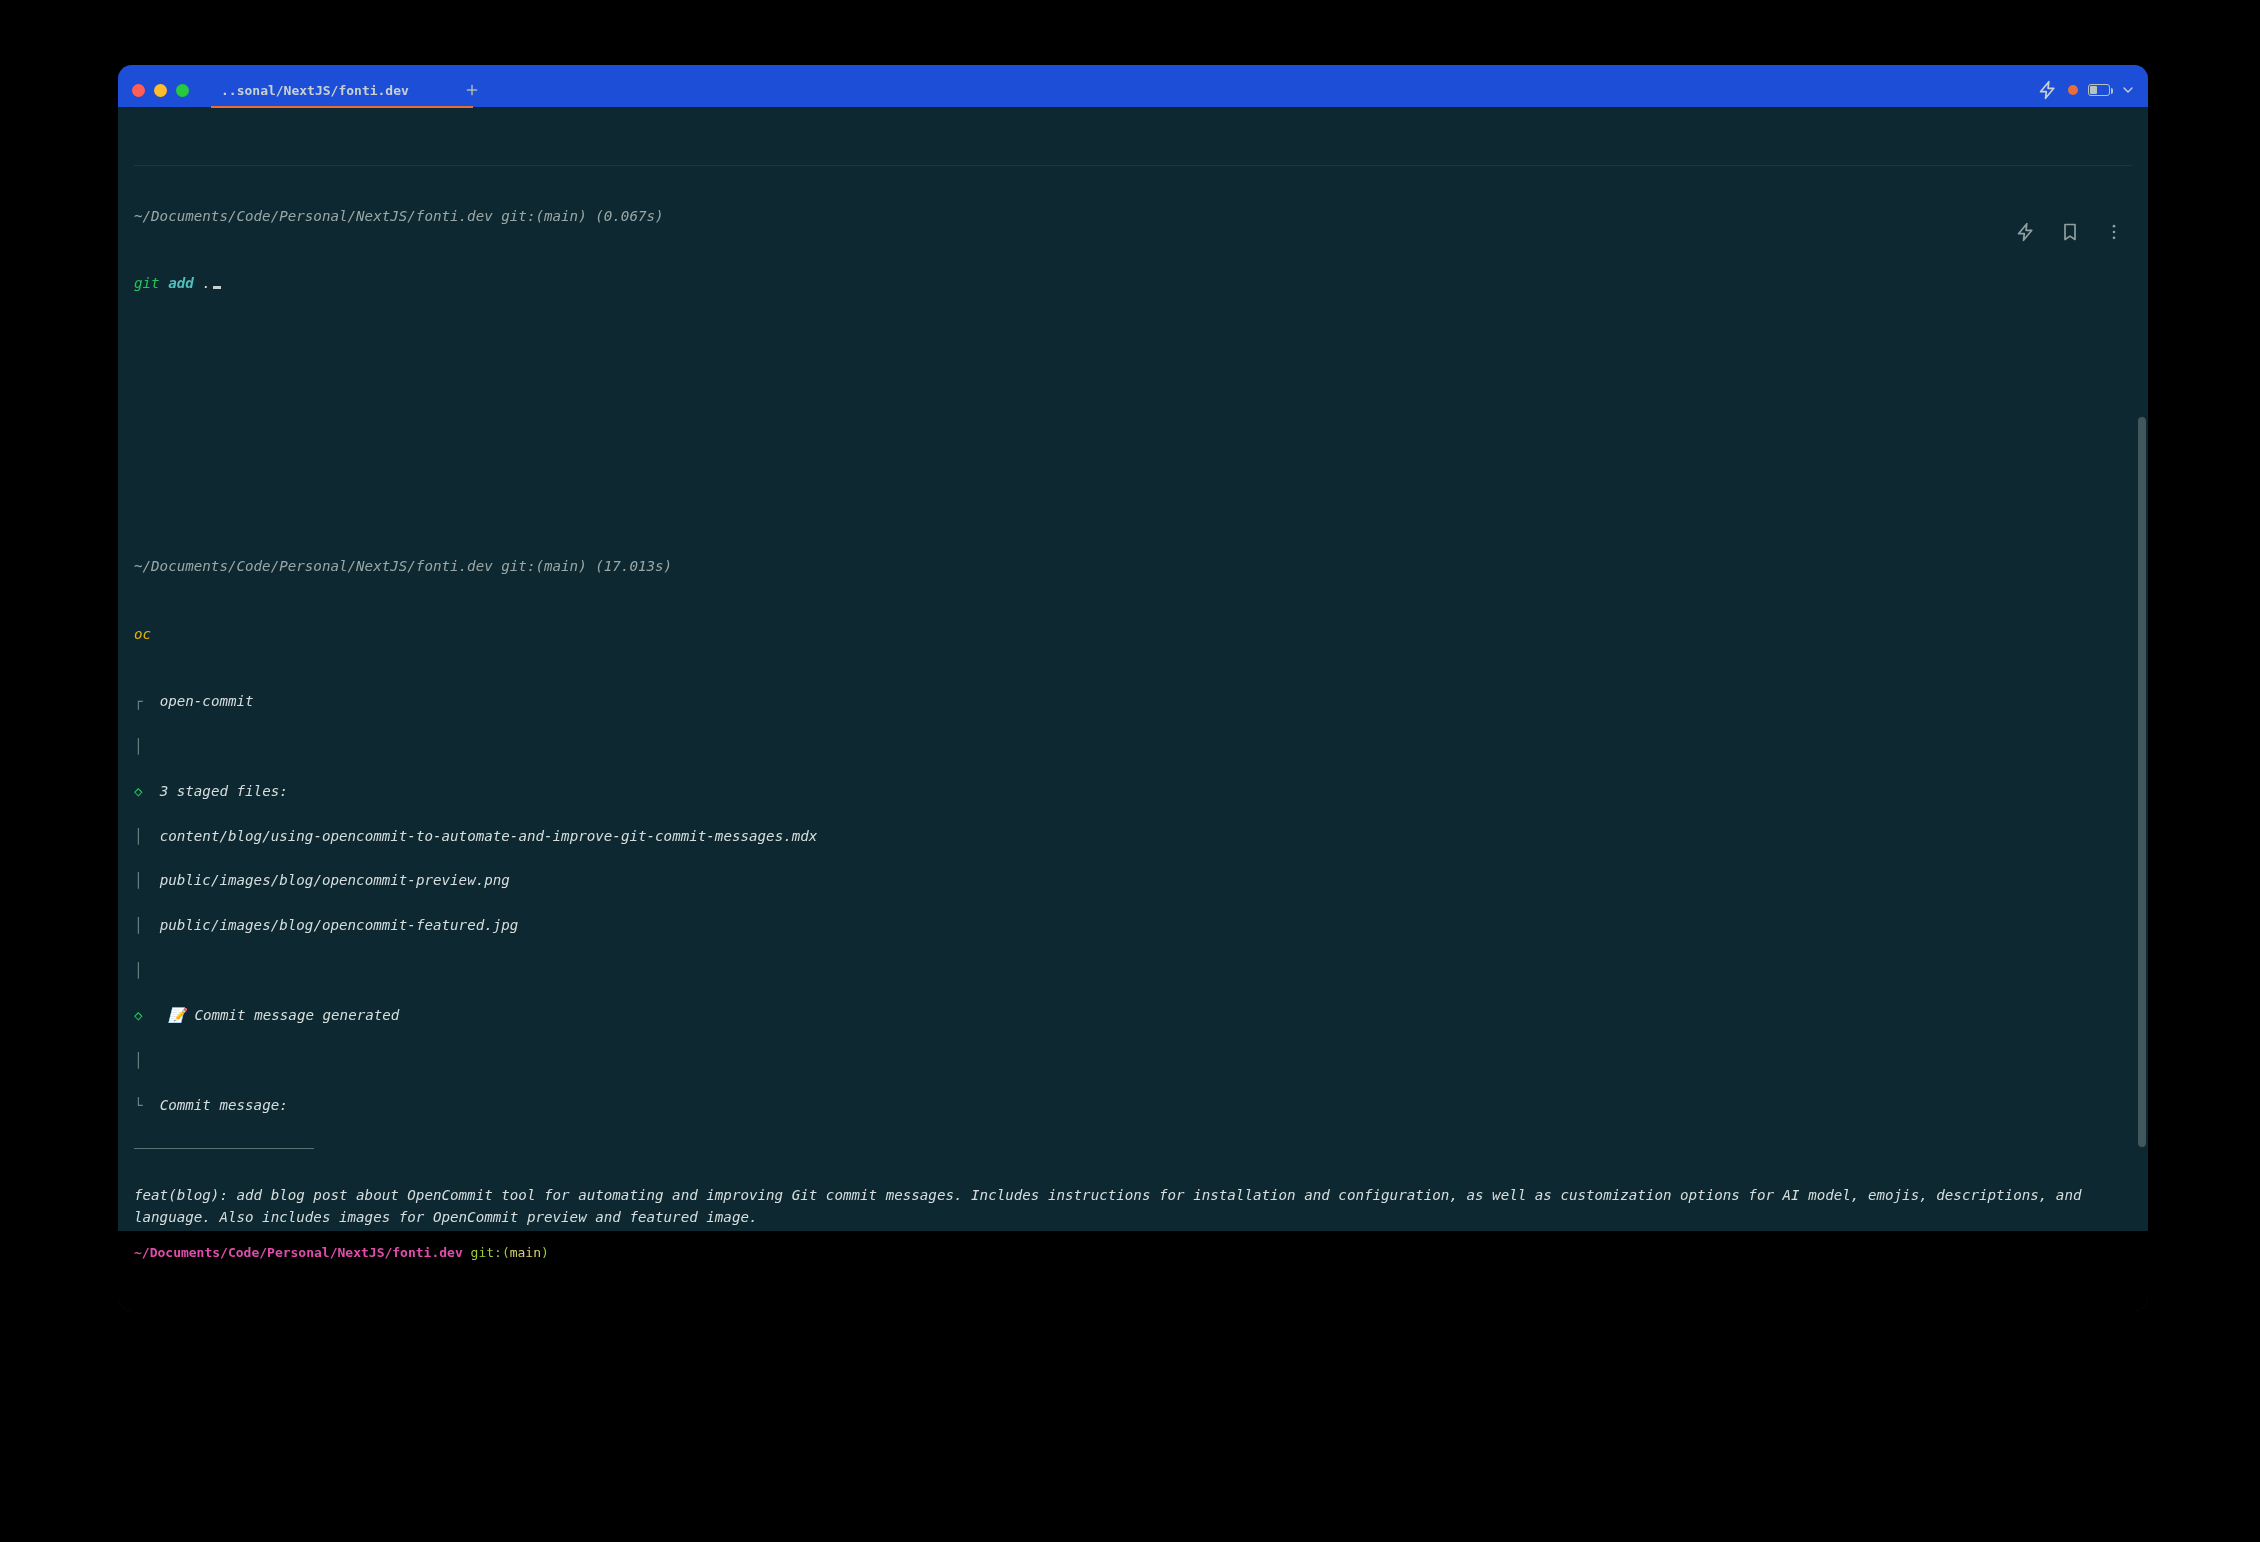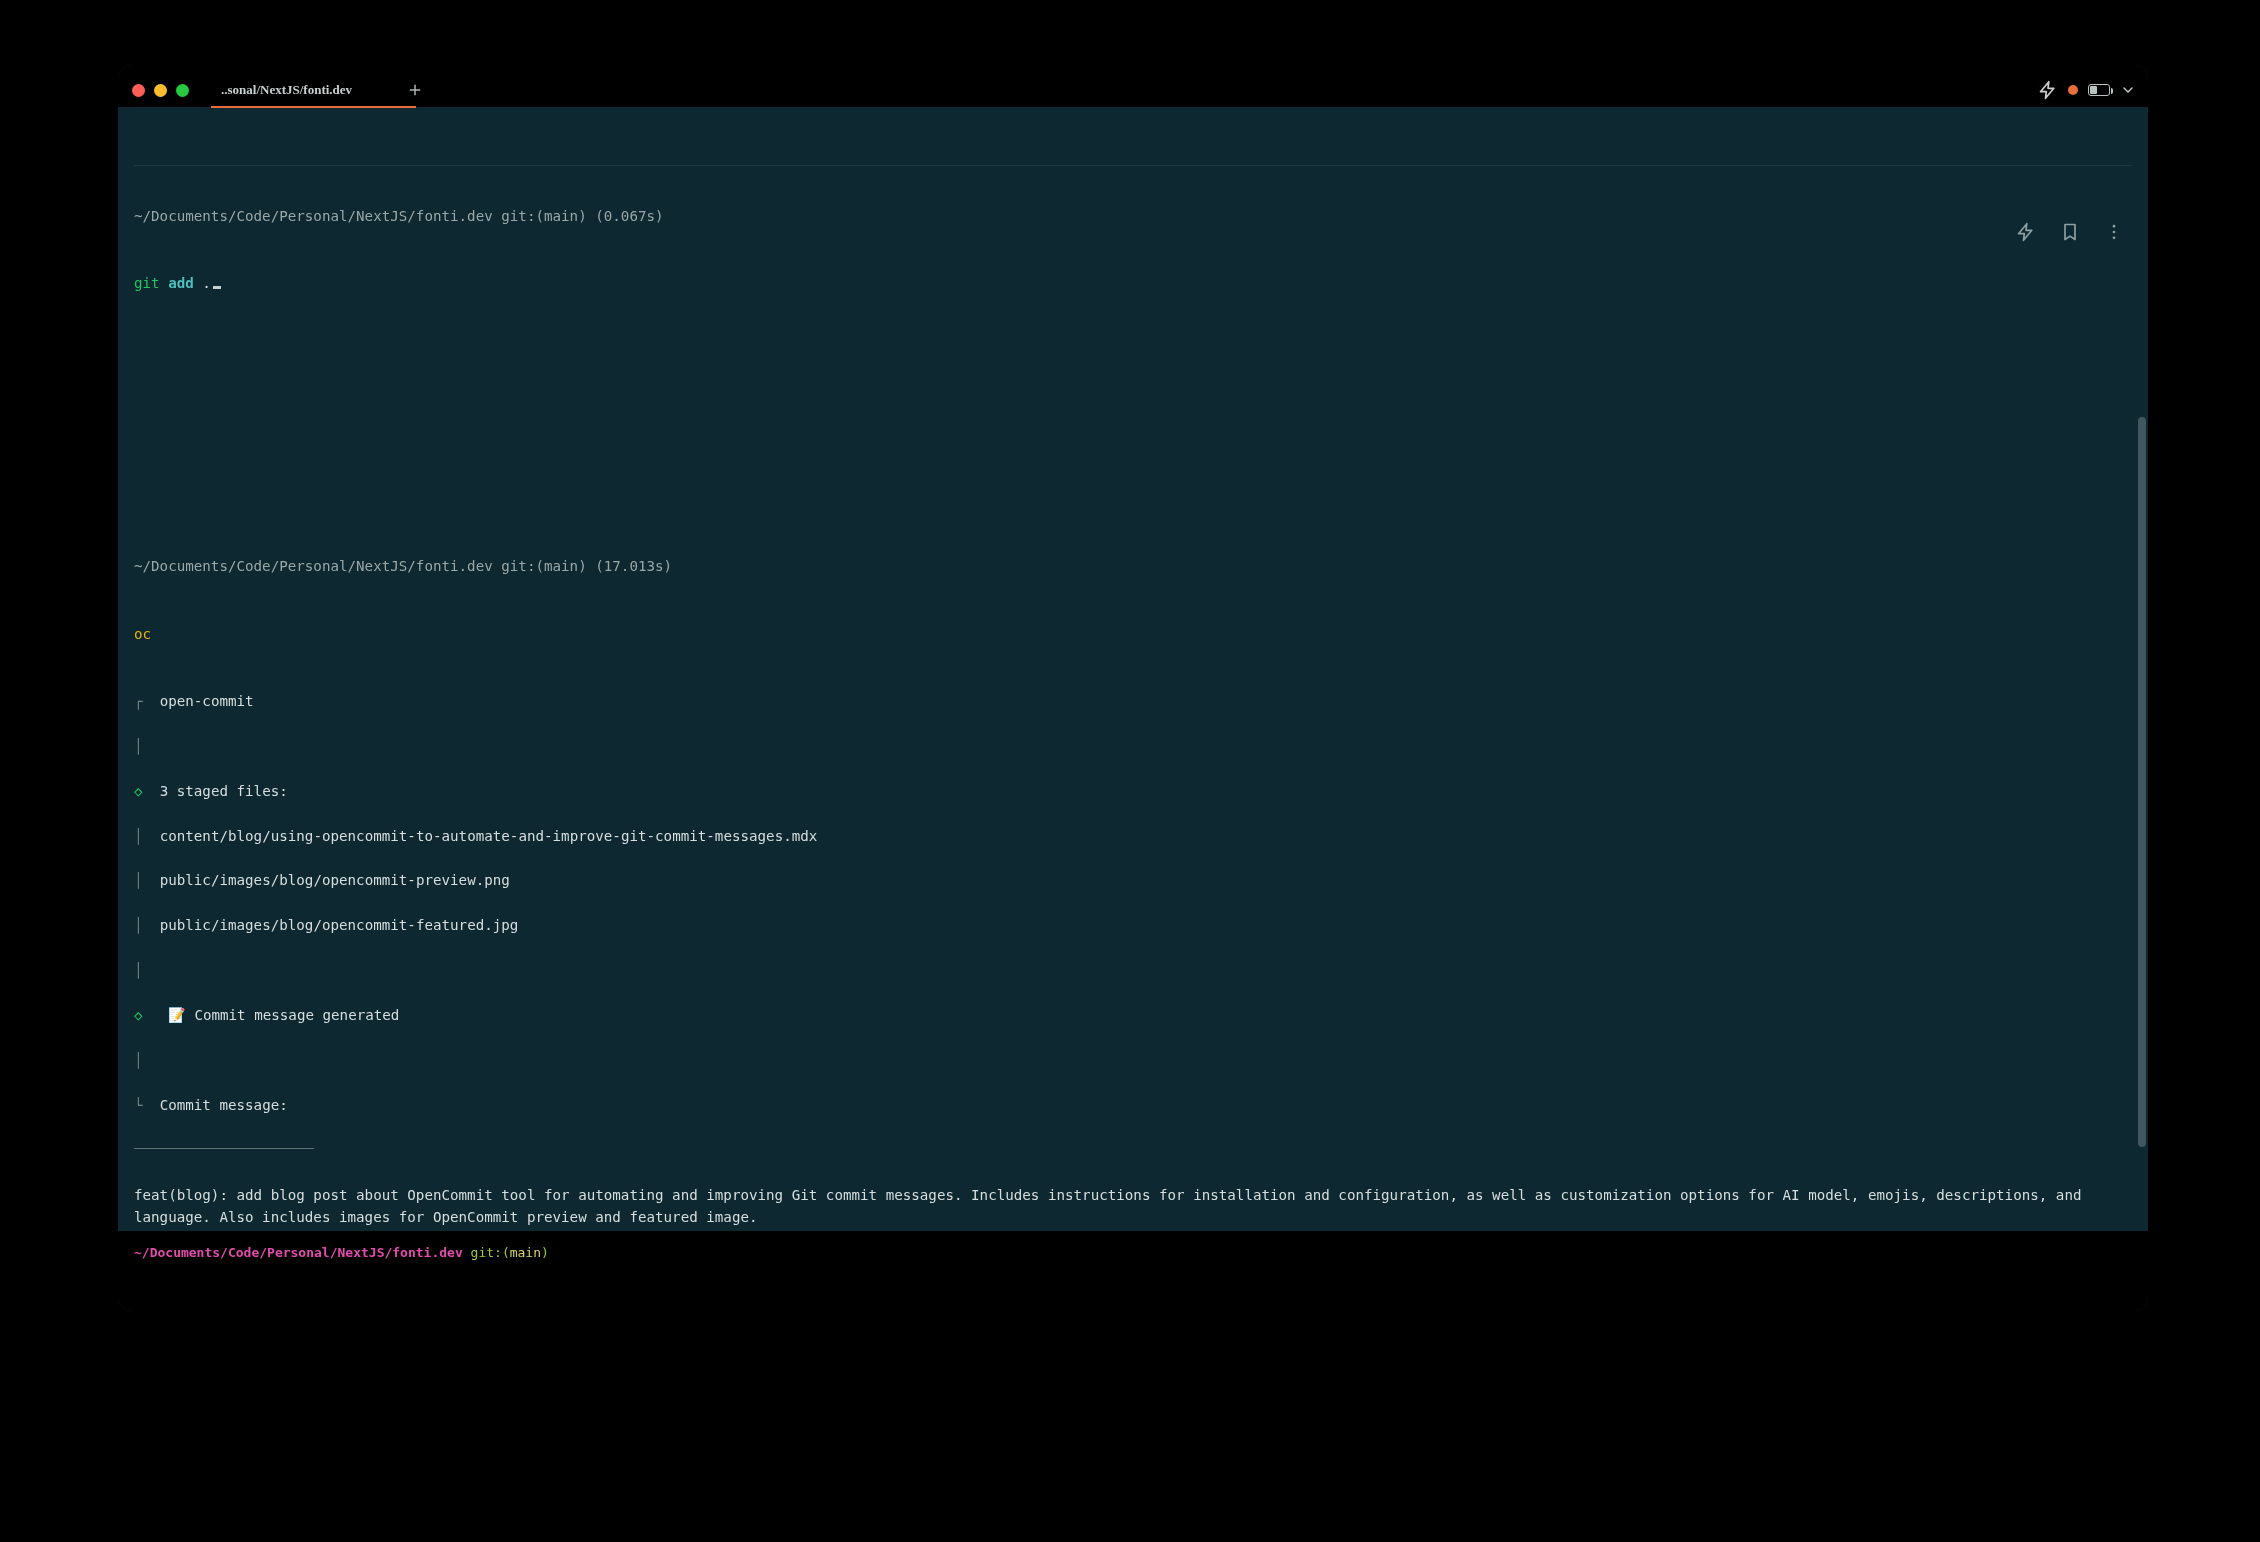--- a/index.html
+++ b/index.html
@@ -12,23 +12,22 @@
 
   .window {
     position: absolute; left: 118px; top: 65px; width: 2030px; height: 1246px;
     background: #0d2830; border-radius: 14px; overflow: hidden;
     box-shadow: 0 20px 60px rgba(0,0,0,0.6);
   }
 
   
   .titlebar {
     height: 42px; display: flex; align-items: center; position: relative;
-    background: #000000;
+    background: #1d4ed8;
     padding: 8px 12px 0 14px;
-    font-family: Liberation Serif, serif;
   }
   .traffic { display: flex; gap: 9px; align-items: center; }
   .traffic .dot { width: 13px; height: 13px; border-radius: 50%; }
   .dot.red    { background: #ff5f57; }
   .dot.yellow { background: #febc2e; }
   .dot.green  { background: #28c840; }
 
   .tab {
     margin-left: 28px; display: flex; align-items: center; gap: 10px;
     color: #c9d1d0; position: relative; height: 100%;
@@ -61,20 +60,21 @@
   }
   .battery .fill { position:absolute; left:1px; top:1px; bottom:1px; width: 35%; background:#b6c3c2; border-radius: 1px; }
   .chev { width: 16px; height: 16px; }
 
   
   .termwrap { position: relative; height: calc(100% - 42px); }
   .term {
     position: relative; padding: 8px 16px 0 16px; color: #c9d1d0;
     font-size: 14.2px; line-height: 1.58; white-space: pre-wrap;
     height: 100%;
+    font-style: italic;
   }
   .prompt-bar {
     position: absolute; left:0; right:0; bottom: 0; height: 80px;
     background: #000000;
     padding: 14px 16px 0 16px;
   }
   .scrollbar {
     position: absolute; right: 2px; top: 310px; width: 8px; height: 730px;
     background: rgba(255,255,255,0.22); border-radius: 4px;
   }

